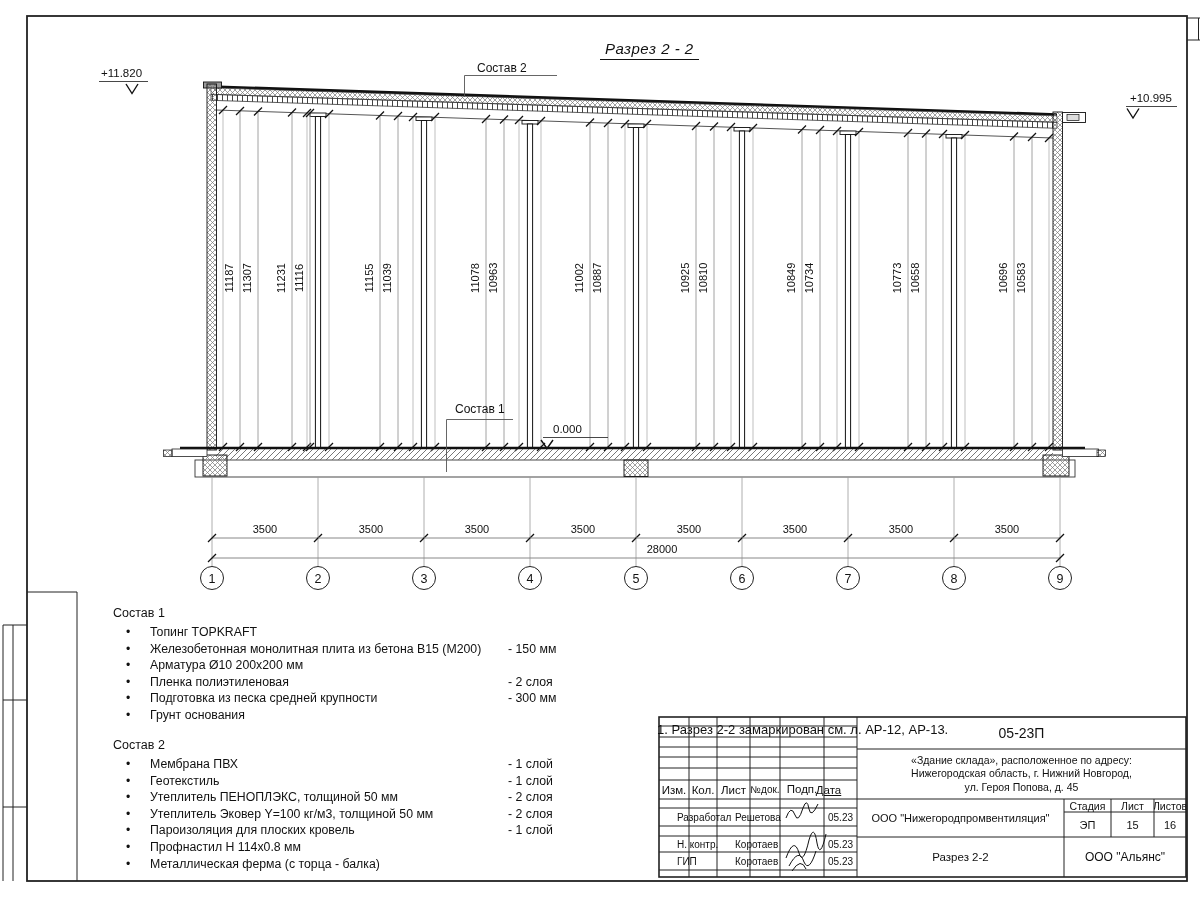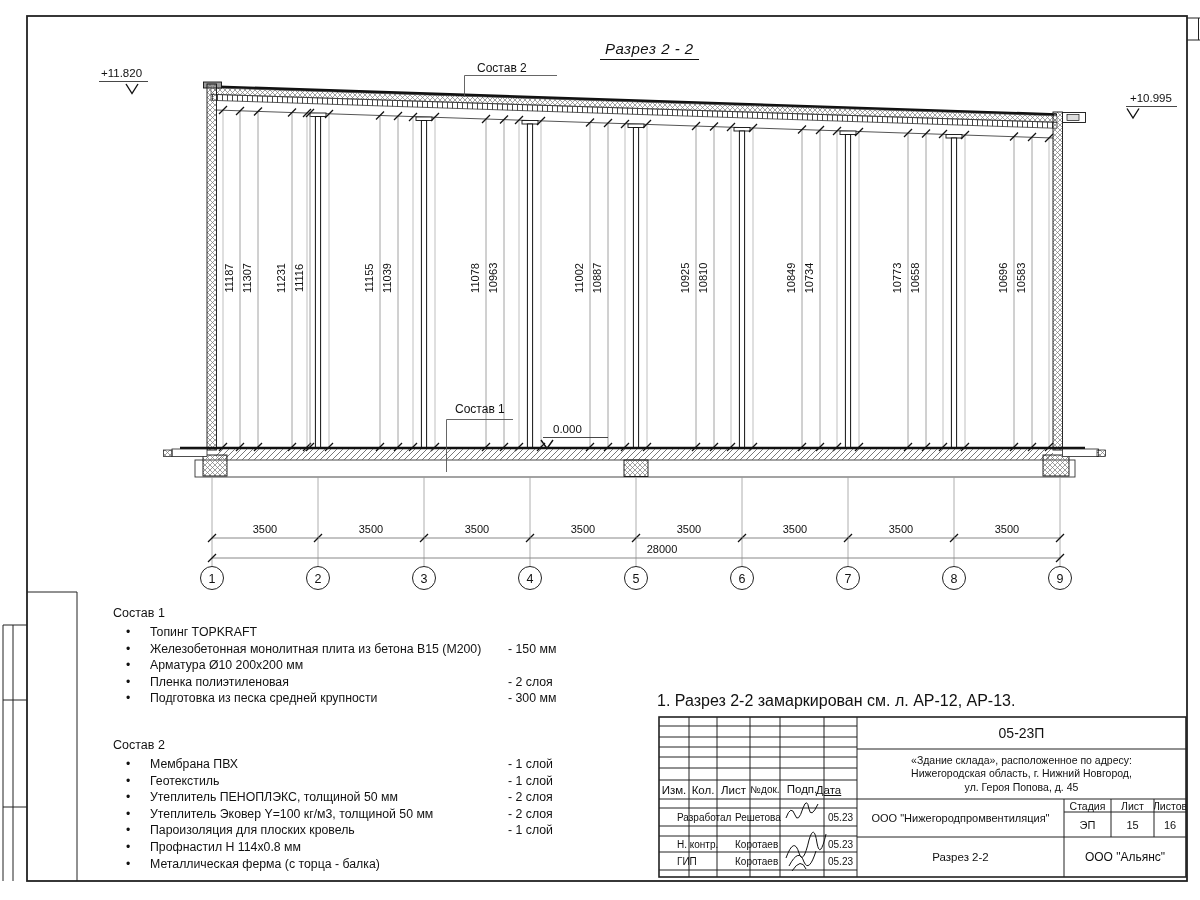--- a/index.html
+++ b/index.html
@@ -7,21 +7,21 @@
   #drawing{position:absolute;left:0;top:0;}
   .view-title{position:absolute;left:600px;top:40px;font-size:15px;font-style:italic;font-weight:500;
     border-bottom:1.2px solid #111;padding:0 5px 2px 5px;letter-spacing:.5px;}
   .legend{position:absolute;width:470px;font-size:12.3px;}
   .legend-title{font-size:12.5px;height:18px;}
   .legend-row{position:relative;height:16.6px;line-height:16.6px;}
   .legend-row .bullet{position:absolute;left:13px;top:0;}
   .legend-row .bullet::before{content:"•";}
   .legend-row .ltext{margin-left:37px;white-space:nowrap;}
   .legend-row .lval{position:absolute;left:395px;top:0;white-space:nowrap;}
-  .note{position:absolute;left:657px;top:692px;font-size:16px;}
+  .note{position:absolute;left:657px;top:722px;font-size:13px;}
   .tbcell{position:absolute;display:flex;align-items:center;justify-content:center;text-align:center;overflow:hidden;}
   .tbleft{justify-content:flex-start;padding-left:17px;}
   .f8{font-size:10px;} .f10{font-size:10px;} .f105{font-size:10.5px;} .f11{font-size:11px;}
   .f115{font-size:11.5px;} .f12{font-size:12px;} .f13{font-size:11px;} .f14{font-size:14px;}
   svg text{font-family:"Liberation Sans",sans-serif;fill:#111;}
 </style>
 </head>
 <body>
 
 <svg id="drawing" width="1200" height="900" viewBox="0 0 1200 900">
@@ -248,20 +248,21 @@
 
 <div class="view-title">Разрез 2 - 2</div>
 
 <div class="legend" style="left:113px;top:606px;">
   <div class="legend-title">Состав 1</div>
   <div class="legend-row"><span class="bullet"></span><span class="ltext">Топинг TOPKRAFT</span><span class="lval"></span></div>
   <div class="legend-row"><span class="bullet"></span><span class="ltext">Железобетонная монолитная плита из бетона В15 (М200)</span><span class="lval">-  150 мм</span></div>
   <div class="legend-row"><span class="bullet"></span><span class="ltext">Арматура Ø10 200x200 мм</span><span class="lval"></span></div>
   <div class="legend-row"><span class="bullet"></span><span class="ltext">Пленка полиэтиленовая</span><span class="lval">-  2 слоя</span></div>
   <div class="legend-row"><span class="bullet"></span><span class="ltext">Подготовка из песка средней крупности</span><span class="lval">- 300 мм</span></div>
+  <div class="legend-row"><span class="bullet"></span><span class="ltext">Грунт основания</span><span class="lval"></span></div>
 </div>
 
 <div class="legend" style="left:113px;top:738px;">
   <div class="legend-title">Состав 2</div>
   <div class="legend-row"><span class="bullet"></span><span class="ltext">Мембрана ПВХ</span><span class="lval">- 1 слой</span></div>
   <div class="legend-row"><span class="bullet"></span><span class="ltext">Геотекстиль</span><span class="lval">- 1 слой</span></div>
   <div class="legend-row"><span class="bullet"></span><span class="ltext">Утеплитель ПЕНОПЛЭКС, толщиной 50 мм</span><span class="lval">- 2 слоя</span></div>
   <div class="legend-row"><span class="bullet"></span><span class="ltext">Утеплитель Эковер Y=100 кг/м3, толщиной 50 мм</span><span class="lval">- 2 слоя</span></div>
   <div class="legend-row"><span class="bullet"></span><span class="ltext">Пароизоляция для плоских кровель</span><span class="lval">- 1 слой</span></div>
   <div class="legend-row"><span class="bullet"></span><span class="ltext">Профнастил Н 114x0.8 мм</span><span class="lval"></span></div>

